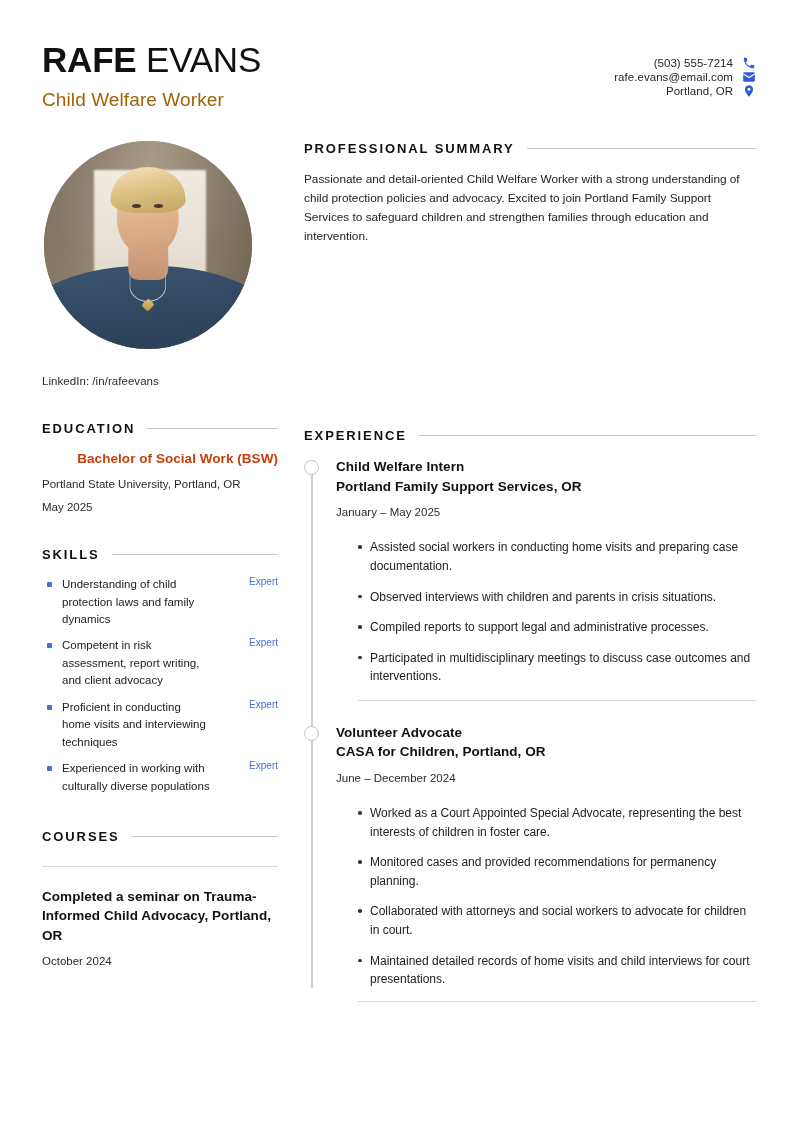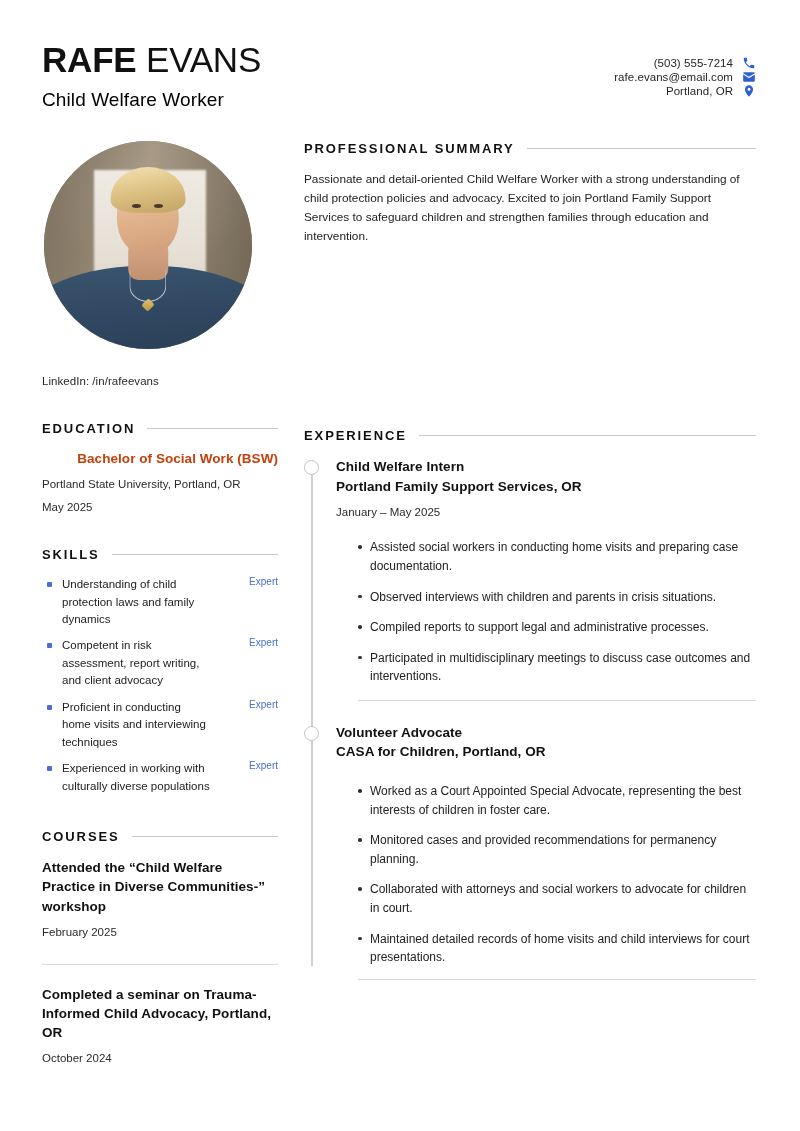--- a/index.html
+++ b/index.html
@@ -35,21 +35,21 @@
     line-height: 1.05;
     letter-spacing: -0.2px;
     color: #111111;
     white-space: nowrap;
   }
   .name-first { font-weight: 700; }
   .name-last { font-weight: 400; }
   .job-title {
     font-size: 19px;
     font-weight: 400;
-    color: #000000;
+    color: #a16207;
     margin-top: 10px;
     letter-spacing: 0.1px;
   }
 
   .contact-block {
     display: flex;
     flex-direction: column;
     align-items: flex-end;
     gap: 0;
     padding-top: 8px;
@@ -479,24 +479,20 @@
           <span class="skill-level">Expert</span>
         </div>
       </div>
 
       <div class="section">
         <div class="section-head">
           <span class="label">COURSES</span>
           <span class="rule"></span>
         </div>
 
-        <div class="course-item">
-          <div class="course-title">Attended the “Child Welfare Practice in Diverse Communities-” workshop</div>
-          <div class="course-date">February 2025</div>
-        </div>
 
         <div class="course-divider"></div>
 
         <div class="course-item">
           <div class="course-title">Completed a seminar on Trauma-Informed Child Advocacy, Portland, OR</div>
           <div class="course-date">October 2024</div>
         </div>
       </div>
 
     </div>
@@ -534,20 +530,21 @@
               <li>Participated in multidisciplinary meetings to discuss case outcomes and interventions.</li>
             </ul>
           </div>
 
           <div class="exp-divider"></div>
 
           <div class="exp-entry">
             <span class="exp-marker"></span>
             <div class="exp-role">Volunteer Advocate</div>
             <div class="exp-org">CASA for Children, Portland, OR</div>
+            <div class="exp-date">June – December 2024</div>
             <ul class="exp-bullets">
               <li>Worked as a Court Appointed Special Advocate, representing the best interests of children in foster care.</li>
               <li>Monitored cases and provided recommendations for permanency planning.</li>
               <li>Collaborated with attorneys and social workers to advocate for children in court.</li>
               <li>Maintained detailed records of home visits and child interviews for court presentations.</li>
             </ul>
           </div>
 
           <div class="exp-divider end"></div>
         </div>

